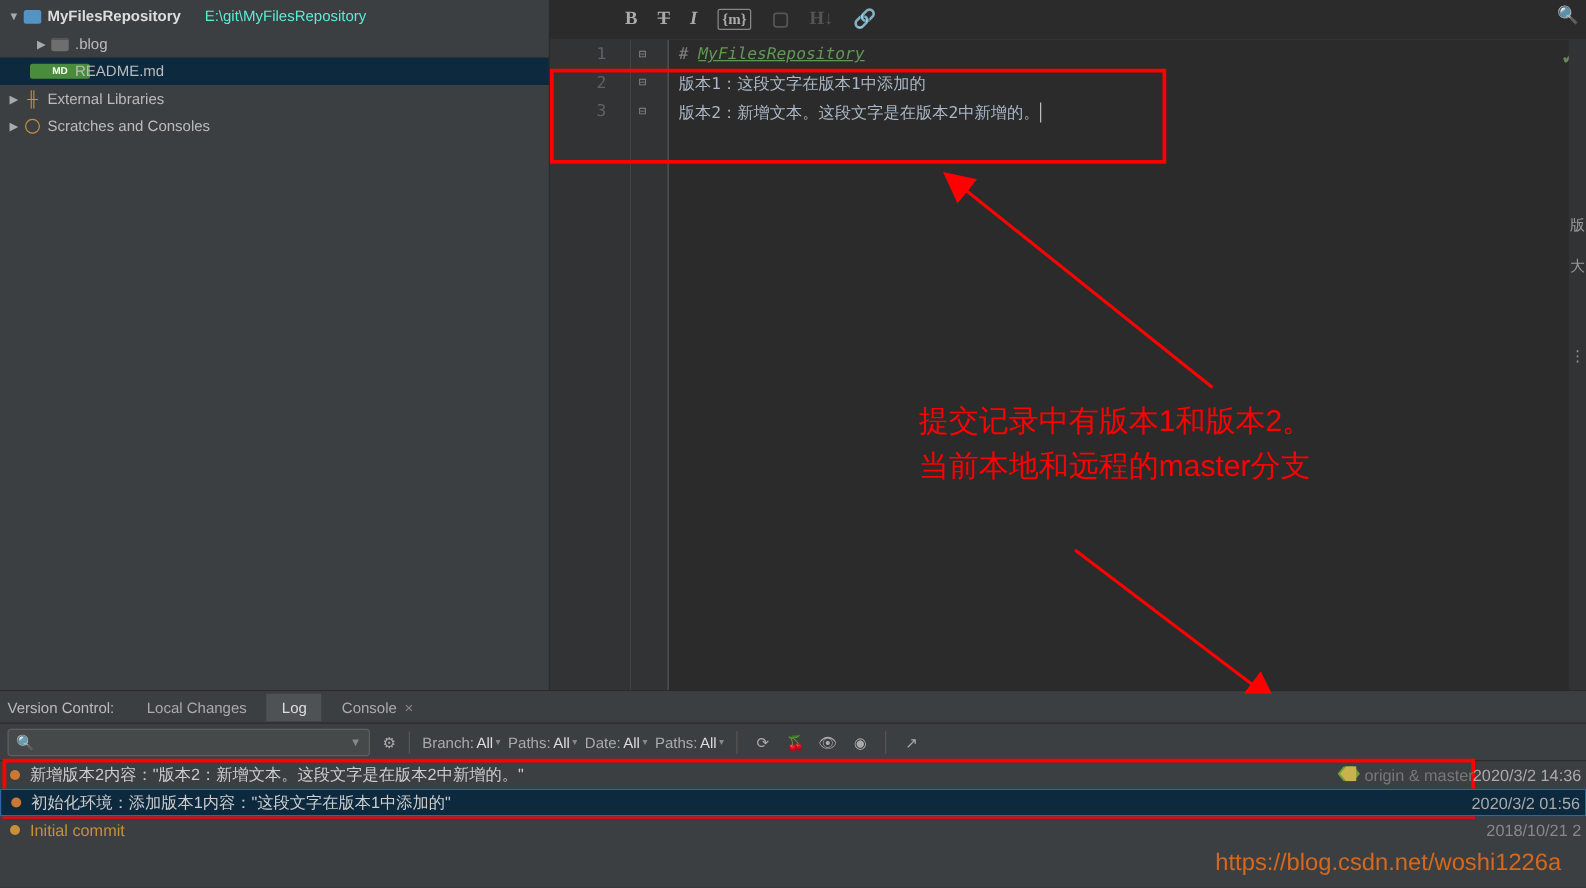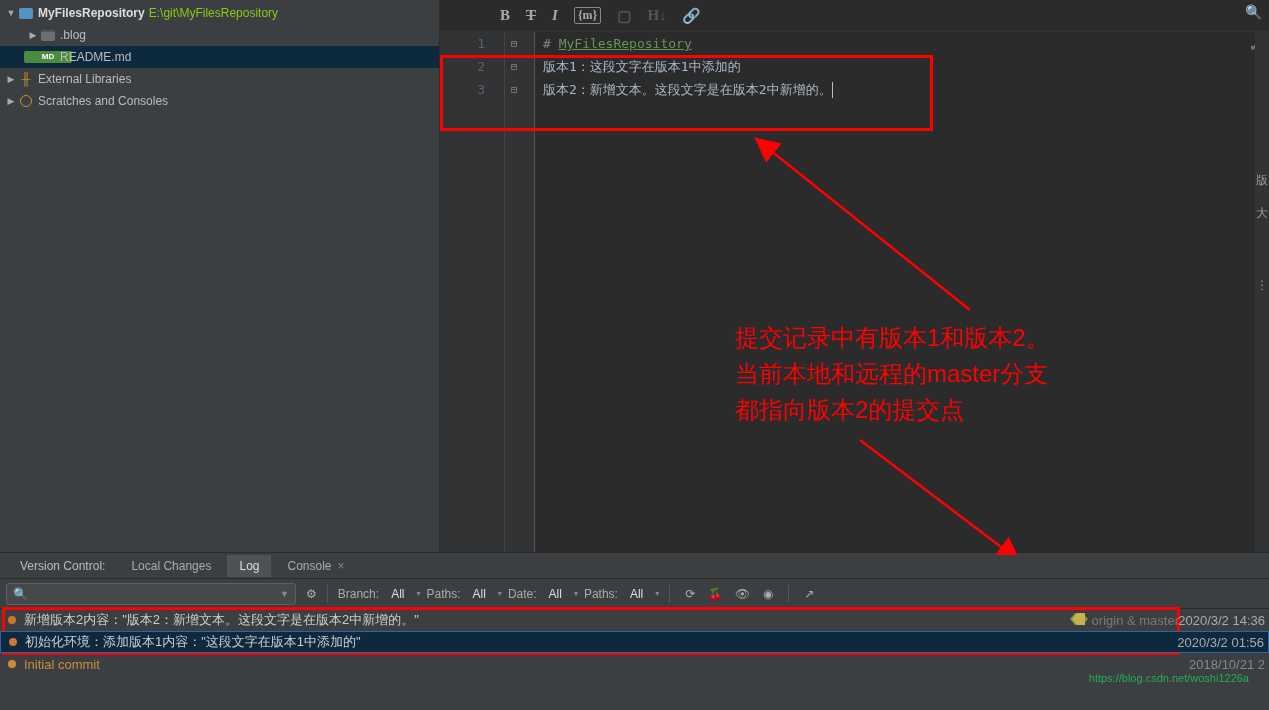--- a/index.html
+++ b/index.html
@@ -3,67 +3,67 @@
 <meta charset="utf-8">
 <style>
 html,body{margin:0;padding:0;width:1269px;height:710px;overflow:hidden;background:#3c3f41;font-family:"Segoe UI",Arial,sans-serif;font-size:12px;color:#bbb}
 *{box-sizing:border-box}
 .top-pane{display:flex;height:553px;border-bottom:1px solid #2b2b2b}
 .sidebar{width:440px;background:#3c3f41;border-right:1px solid #2b2b2b;padding-top:2px}
 .tree-row{display:flex;align-items:center;height:22px;padding:0 4px;white-space:nowrap}
 .tree-arrow{width:14px;display:inline-flex;justify-content:center;color:#aaa;font-size:9px}
 .tree-icon{width:16px;height:16px;margin-right:4px;display:inline-flex;align-items:center;justify-content:center}
 .proj-label{font-weight:bold;color:#ddd}
-.proj-path{color:#84cc16;margin-left:4px}
+.proj-path{color:#5eead4;margin-left:19px}
 .folder-icon{background:#6e6e6e;border-radius:2px;width:14px;height:11px;border-top:2px solid #555}
 .md-icon{background:#4a8c3d;color:#fff;font-size:8px;font-weight:bold;padding:0 18px;border-radius:2px;line-height:12px;height:12px}
 .lib-icon{color:#c78f3a}
 .scratch-icon{width:12px;height:12px;border:1.5px solid #c78f3a;border-radius:50%;display:inline-block}
 .editor{flex:1;display:flex;flex-direction:column;background:#2b2b2b;position:relative}
 .toolbar{height:32px;display:flex;align-items:center;gap:16px;padding-left:60px;border-bottom:1px solid #323232}
 .tb-btn{color:#aaa;font-family:serif;font-size:15px;font-weight:bold}
 .tb-disabled{color:#555}
 .code-area{flex:1;position:relative;display:flex}
 .gutter-main{width:65px;background:#313335;border-right:1px solid #444}
 .gutter-fold{width:30px;background:#313335;border-right:1px solid #555}
 .code-lines{flex:1;padding-left:8px;position:relative}
 .line{height:23px;display:flex;align-items:center;font-family:"Consolas",monospace;font-size:13px}
 .lineno{position:absolute;width:65px;left:-95px;text-align:right;color:#606366;padding-right:20px}
 .fold-mark{position:absolute;left:-24px;color:#888;font-size:10px}
-.comment{color:#808080}
+.comment{font-style:italic;color:#808080}
 .green-title{color:#629755}
 .txt{color:#a9b7c6}
 .cursor{border-left:1px solid #bbb;height:16px;display:inline-block}
 .red-box{position:absolute;border:3px solid red;pointer-events:none}
 .annotation{position:absolute;color:red;font-size:24px;font-family:"Microsoft YaHei",sans-serif;line-height:1.5}
 .arrow-svg{position:absolute;pointer-events:none}
 .checkmark{position:absolute;right:8px;top:38px;color:#6a8759;font-size:14px}
 .right-strip{position:absolute;right:0;top:32px;width:14px;height:520px;background:#313335;color:#999;font-size:12px;display:flex;flex-direction:column;align-items:center;padding-top:140px;gap:16px}
 .vc-panel{height:157px;display:flex;flex-direction:column;background:#3c3f41}
-.vc-tabs{height:26px;display:flex;align-items:center;border-bottom:1px solid #2b2b2b;padding-left:20px;gap:4px}
+.vc-tabs{height:26px;display:flex;align-items:center;border-bottom:1px solid #2b2b2b;padding-left:6px;gap:4px}
 .vc-title{color:#bbb;margin-right:10px}
 .vc-tab{padding:4px 12px;color:#aaa}
 .vc-tab.active{background:#4e5254;color:#ddd}
 .vc-tab .close{margin-left:6px;color:#888}
 .vc-toolbar{height:30px;display:flex;align-items:center;gap:6px;padding:0 6px;border-bottom:1px solid #2b2b2b}
 .vc-search{width:290px;height:22px;background:#45494a;border:1px solid #5e6060;border-radius:3px;display:flex;align-items:center;padding:0 6px;color:#888}
 .gear{color:#aaa;margin-left:4px}
-.filter{color:#aaa;display:flex;align-items:center;gap:12px}
+.filter{color:#aaa;display:flex;align-items:center;gap:2px}
 .filter .val{color:#ddd}
 .filter .arr{font-size:8px;color:#888}
 .vc-tb-icon{color:#aaa;width:20px;text-align:center}
 .commits{flex:1;position:relative}
 .commit-row{height:22px;display:flex;align-items:center;padding-left:8px;font-size:13px;color:#ccc;position:relative}
 .commit-row.sel{background:#0d293e;border:1px solid #2f65a5}
 .dot{width:8px;height:8px;border-radius:50%;background:#cc7832;margin-right:8px}
 .branch-tag{position:absolute;right:90px;color:#787878;display:flex;gap:4px}
 .tag-icon{display:inline-block;width:18px;height:12px}
 .commit-date{position:absolute;right:4px;color:#aaa}
 .search-right{position:absolute;right:6px;top:4px;color:#aaa;font-size:14px}
-.url-overlay{position:absolute;right:20px;bottom:26px;color:#22c55e;font-size:11px;opacity:0.8;font-family:Arial}
+.url-overlay{position:absolute;right:20px;bottom:8px;color:#f97316;font-size:19px;opacity:0.8;font-family:Arial}
 </style>
 </head>
 <body>
 
 <div class="top-pane">
   <div class="sidebar">
     <div class="tree-row">
       <span class="tree-arrow">▼</span>
       <span class="tree-icon">
           <span style="width:14px;height:11px;background:#5394c4;border-radius:2px;display:inline-block"></span>
@@ -130,21 +130,20 @@
             <span class="cursor"></span>
         </div>
       </div>
     </div>
 
     <div class="red-box" style="left:0px;top:55px;width:493px;height:76px"></div>
 
     <div class="annotation" style="left:295px;top:320px">
       <div>提交记录中有版本1和版本2。</div>
       <div>当前本地和远程的master分支</div>
-      <div>都指向版本2的提交点</div>
     </div>
 
     <svg class="arrow-svg" style="left:0;top:0;width:820px;height:555px">
       <defs>
           <marker id="ah" markerWidth="12" markerHeight="12" refX="2" refY="5" orient="auto">
             <path d="M0,0 L10,5 L0,10 Z" fill="red"></path>
           </marker>
         </defs>
       <line x1="530" y1="310" x2="330" y2="150" stroke="red" stroke-width="2.5" marker-end="url(#ah)"></line>
       <line x1="420" y1="440" x2="565" y2="550" stroke="red" stroke-width="2.5" marker-end="url(#ah)"></line>

